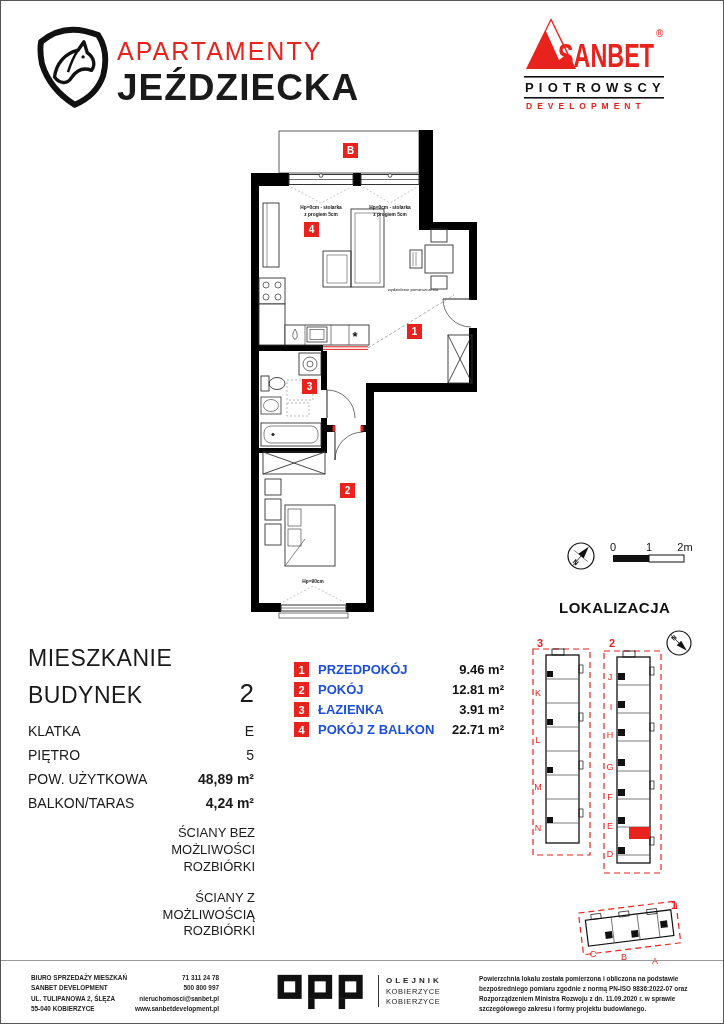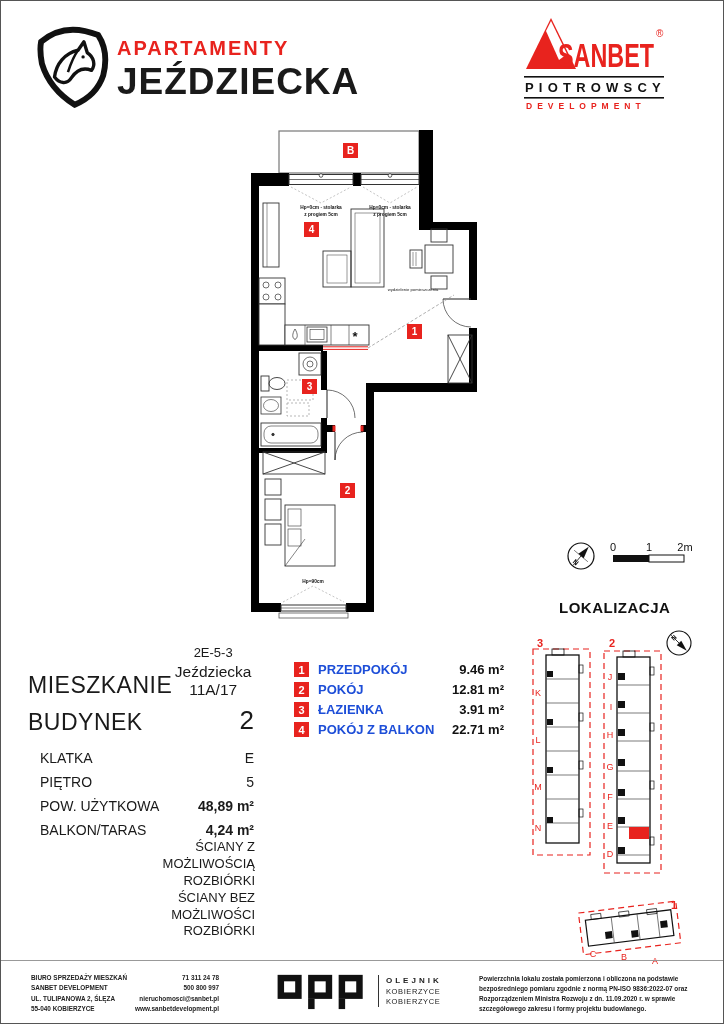--- a/index.html
+++ b/index.html
@@ -1,31 +1,31 @@
 <!DOCTYPE html>
 <html><head>
 <meta charset="utf-8">
 <style>
   html,body{margin:0;padding:0;background:#fff;}
   #page{position:relative;width:724px;height:1024px;background:#fff;border:1px solid #555;
         box-sizing:border-box;font-family:"Liberation Sans",sans-serif;overflow:hidden;}
   .abs{position:absolute;}
   
   .brand{left:116px;top:36px;}
-  .brand-top{font-size:20px;font-weight:bold;letter-spacing:2px;color:#e8231e;}
+  .brand-top{font-size:25px;font-weight:normal;letter-spacing:2px;color:#e8231e;}
   .brand-bottom{font-size:37px;font-weight:bold;letter-spacing:1px;color:#1a1a1a;margin-top:1px;}
   
   .info{left:27px;top:644px;width:226px;color:#1a1a1a;}
   .info-row{display:flex;align-items:flex-end;}
   .lbl-big{font-size:23px;letter-spacing:0.5px;}
   .val-stack{margin-left:auto;text-align:center;}
   .unit-code{font-size:13px;margin-bottom:3px;}
   .unit-addr{font-size:15.5px;}
   .val-big{margin-left:auto;font-size:26px;}
-  .row-sm{display:flex;font-size:14px;margin-top:8px;margin-left:12px;}
+  .row-sm{display:flex;font-size:14px;margin-top:8px;}
   .row-sm .v{margin-left:auto;}
   .row-sm .v.b{font-weight:bold;}
   .mt14{margin-top:14px;}
   
   .rooms{left:293px;top:661px;width:210px;}
   .room-row{display:flex;align-items:center;margin-bottom:5px;}
   .badge{width:15px;height:15px;background:#e8231e;color:#fff;font-size:11px;font-weight:bold;
          display:flex;align-items:center;justify-content:center;flex:0 0 15px;}
   .room-name{font-size:13px;font-weight:bold;margin-left:9px;color:#1d4ed8;}
   .room-area{font-size:13px;font-weight:bold;margin-left:auto;color:#111;}
@@ -352,24 +352,20 @@
         <text x="72" y="336">C</text>
         <text x="103" y="339">B</text>
         <text x="134" y="343">A</text>
       </g>
     </g>
   </svg>
 
   <div class="abs info">
     <div class="info-row">
       <span class="lbl-big">MIESZKANIE</span>
-      <span class="val-stack">
-        <div class="unit-code">2E-5-3</div>
-        <div class="unit-addr">Jeździecka 11A/17</div>
-      </span>
     </div>
     <div class="info-row" style="margin-top:6px;">
       <span class="lbl-big">BUDYNEK</span>
       <span class="val-big">2</span>
     </div>
     <div class="row-sm mt14">
       <span>KLATKA</span>
       <span class="v">E</span>
     </div>
     <div class="row-sm">
@@ -403,37 +399,37 @@
       <span class="room-area">3.91 m²</span>
     </div>
     <div class="room-row">
       <span class="badge">4</span>
       <span class="room-name">POKÓJ Z BALKON</span>
       <span class="room-area">22.71 m²</span>
     </div>
   </div>
 
   <div class="abs legend">
+    <div class="leg-row">
+      <span class="leg-swatch"><span class="leg-bar"></span></span>
+      <span class="leg-text">
+        <div>ŚCIANY BEZ</div>
+        <div>MOŻLIWOŚCI ROZBIÓRKI</div>
+      </span>
+    </div>
     <div class="leg-row" style="margin-top:14px;">
       <span class="leg-swatch">
         <span class="leg-redline"></span>
         <span class="leg-redline"></span>
       </span>
       <span class="leg-text">
         <div>ŚCIANY Z</div>
         <div>MOŻLIWOŚCIĄ ROZBIÓRKI</div>
       </span>
     </div>
-    <div class="leg-row">
-      <span class="leg-swatch"><span class="leg-bar"></span></span>
-      <span class="leg-text">
-        <div>ŚCIANY BEZ</div>
-        <div>MOŻLIWOŚCI ROZBIÓRKI</div>
-      </span>
-    </div>
   </div>
 
   <div class="abs foot-line"></div>
   <div class="abs foot-office">
     <div>BIURO SPRZEDAŻY MIESZKAŃ</div>
     <div>SANBET DEVELOPMENT</div>
     <div>UL. TULIPANOWA 2, ŚLĘZA</div>
     <div>55-040 KOBIERZYCE</div>
   </div>
   <div class="abs foot-contact">

